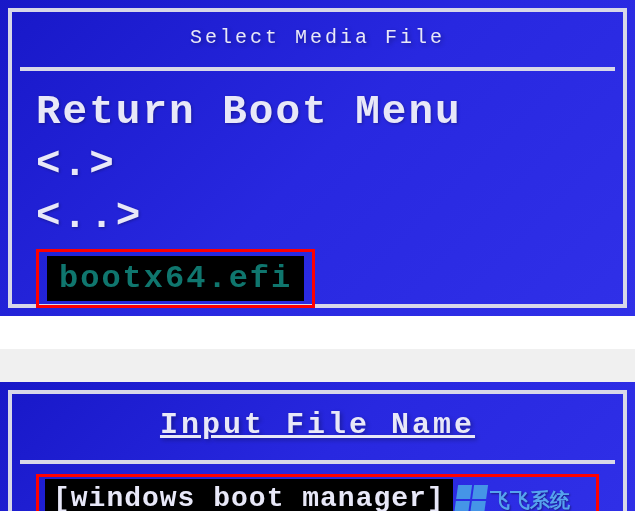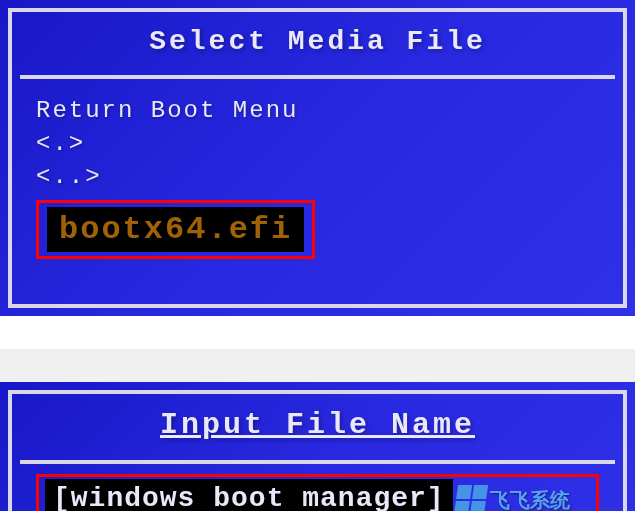--- a/index.html
+++ b/index.html
@@ -31,51 +31,51 @@
       padding: 8px;
     }
     .gap {
       width: 635px;
       height: 33px;
       background: #ffffff;
     }
     .title-bar {
       text-align: center;
       color: #e8e8f8;
-      font-size: 28px;
-      font-weight: bold;
+      font-size: 20px;
+      font-weight: normal;
       letter-spacing: 3px;
       padding: 14px 0 18px 0;
       text-shadow: 2px 2px 4px rgba(0,0,0,0.3);
     }
     .divider {
       height: 4px;
       background: #e0e0f0;
       margin: 0 8px;
     }
     .content-area {
       padding: 18px 24px;
     }
     .menu-line {
       color: #e8e8f8;
-      font-size: 24px;
-      font-weight: normal;
+      font-size: 41px;
+      font-weight: bold;
       letter-spacing: 2px;
       margin-bottom: 6px;
       text-shadow: 1px 1px 3px rgba(0,0,0,0.3);
     }
     .highlighted-item {
       display: inline-block;
       border: 3px solid #ff0000;
       padding: 4px 8px;
       margin-top: 4px;
     }
     .highlighted-inner {
       background: #000000;
-      color: #a16207;
+      color: #0f766e;
       font-size: 32px;
       font-weight: bold;
       letter-spacing: 2px;
       padding: 4px 12px;
     }
     .title-bar-2 {
       text-align: center;
       color: #e8e8f8;
       font-size: 30px;
       font-weight: bold;

